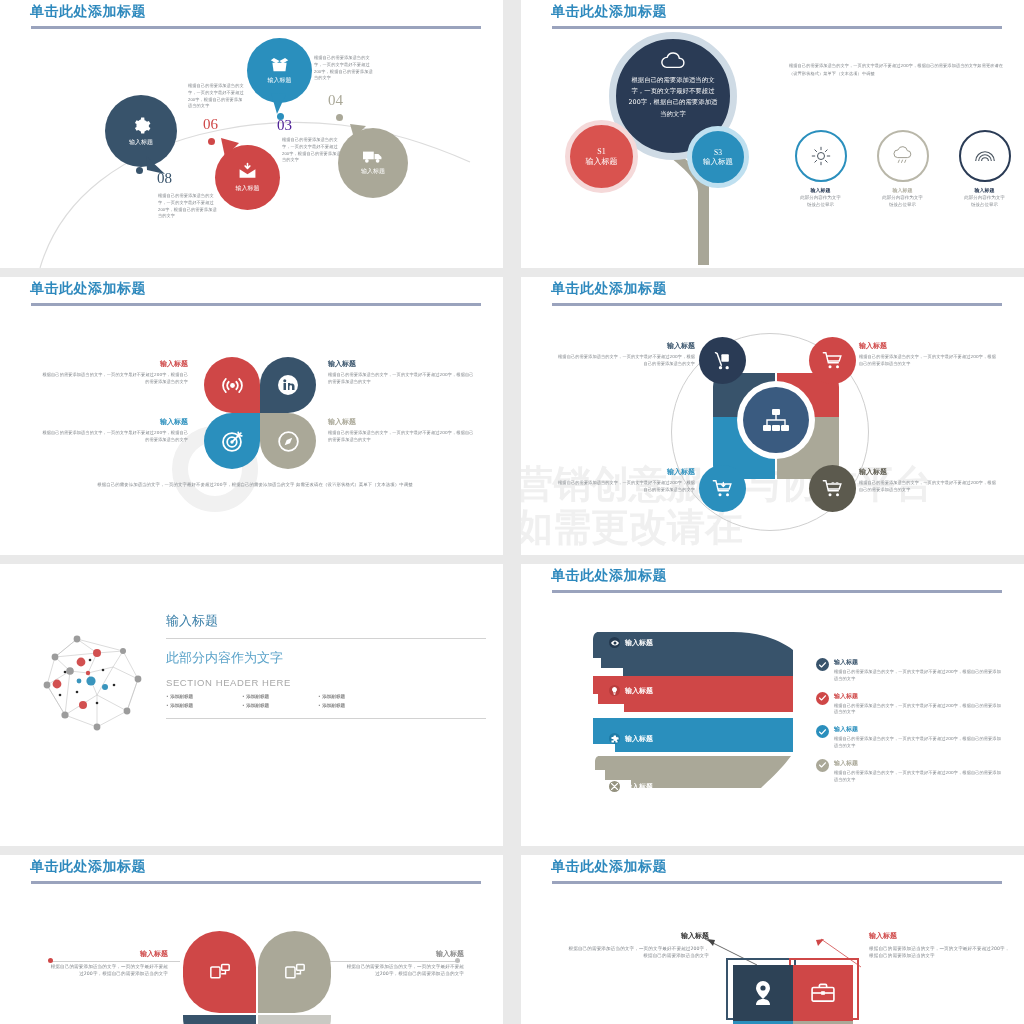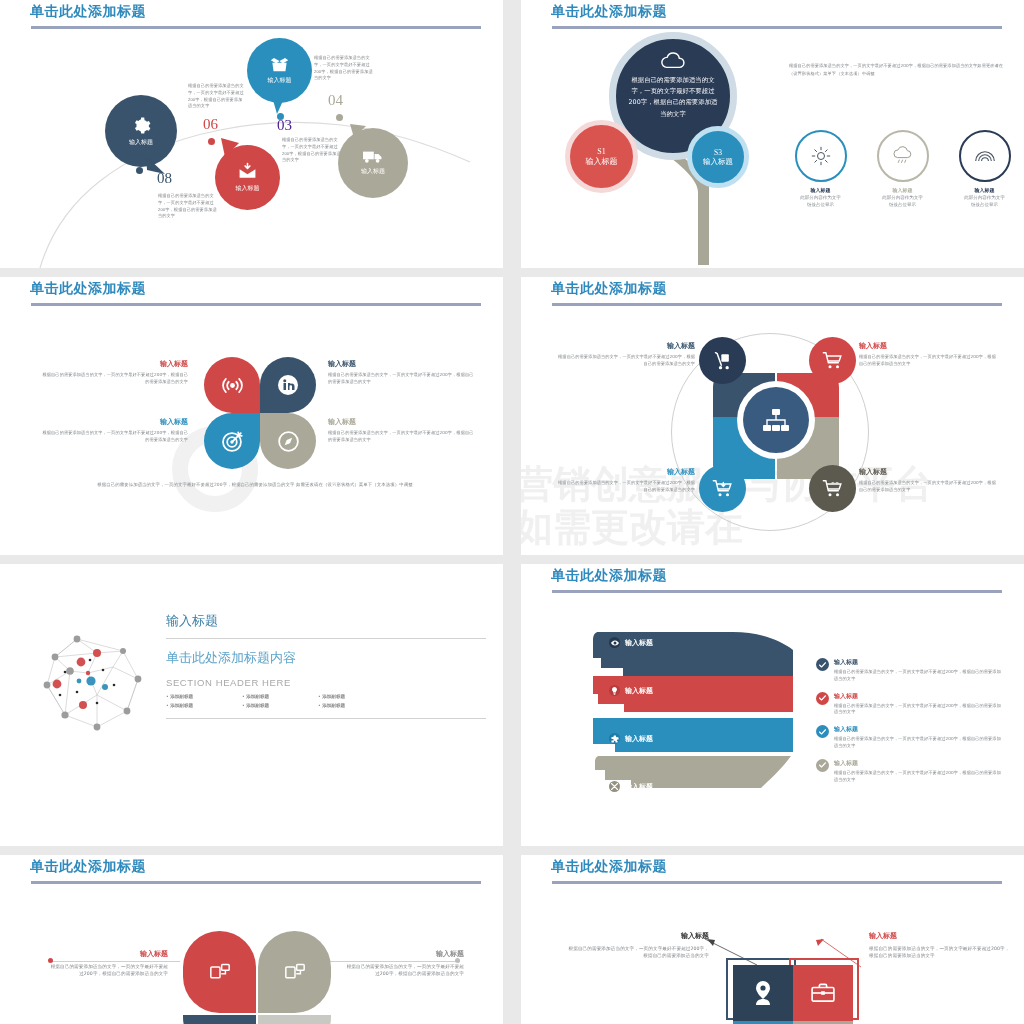--- a/index.html
+++ b/index.html
@@ -433,21 +433,21 @@
           <circle cx="25" cy="66" r="1.3"></circle>
         <circle cx="42" cy="63" r="1.3"></circle>
           <circle cx="62" cy="74" r="1.3"></circle>
         <circle cx="79" cy="56" r="1.3"></circle>
       </g>
     </svg>
 
     <div style="position:absolute;left:166px;top:48px;width:320px;">
       <div class="sec-num cn">输入标题</div>
       <div class="sec-hline" style="margin:8px 0 10px 0;"></div>
-      <div class="sec-main cn">单击此处添加标题内容</div>
+      <div class="sec-main cn">此部分内容作为文字</div>
       <div class="sec-en" style="margin-top:10px">SECTION HEADER HERE</div>
       <div class="bullets">
         <span class="cn">• <b>添加副标题</b></span>
         <span class="cn">• <b>添加副标题</b></span>
         <span class="cn">• <b>添加副标题</b></span>
         <span class="cn">• <b>添加副标题</b></span>
         <span class="cn">• <b>添加副标题</b></span>
         <span class="cn">• <b>添加副标题</b></span>
       </div>
       <div class="sec-hline" style="margin-top:6px;"></div>

